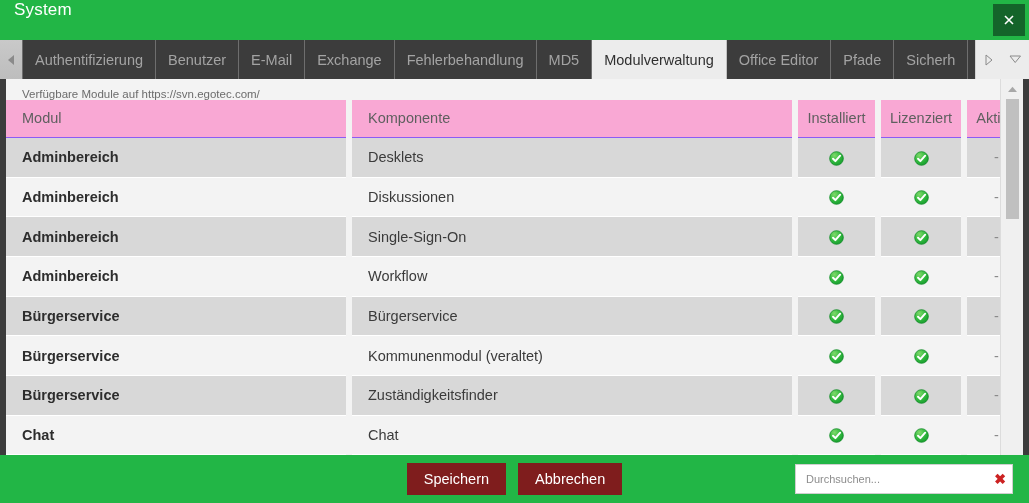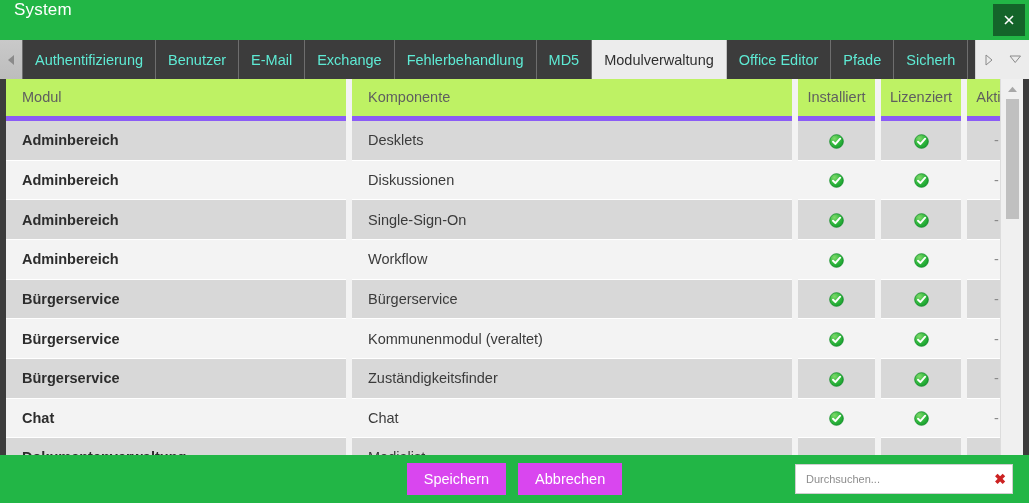--- a/index.html
+++ b/index.html
@@ -57,21 +57,21 @@
     cursor: pointer;
     flex: 0 0 22px;
   }
   .tabs-wrap {
     display: flex; align-items: stretch;
     flex: 1 1 auto;
     overflow: hidden;
   }
   .tab {
     background: #3c3c3c;
-    color: #5eead4;
+    color: #a3a3a3;
     font-size: 14.5px;
     display: flex; align-items: center;
     padding: 0 12px;
     border-right: 1px solid #6e6e6e;
     white-space: nowrap;
     cursor: pointer;
     flex: 0 0 auto;
   }
   .tab:first-child { border-left: 1px solid #6e6e6e; }
   .tab.active {
@@ -114,22 +114,22 @@
     width: 100%;
     border-collapse: collapse;
     table-layout: fixed;
   }
   table#modules th {
     font-weight: normal;
     font-size: 14.5px;
     color: #5f5f5f;
     text-align: left;
     padding: 10px 0 11px 16px;
-    background: #bef264;
-    border-bottom: 5px solid #8b5cf6;
+    background: #f9a8d4;
+    border-bottom: 1px solid #8b5cf6;
   }
   table#modules th.ctr { text-align: center; padding-left: 0; }
 
   table#modules td {
     font-size: 14.5px;
     color: #3b3b3b;
     padding: 11px 0 11px 16px;
     height: 36px;
     border-bottom: 1px solid #ffffff;
     white-space: nowrap;
@@ -170,21 +170,21 @@
   #rail-right { width: 6px; flex: 0 0 6px; background: #3c3c3c; }
 
   
   #footer {
     height: 48px; flex: 0 0 48px;
     background: #22b646;
     display: flex; align-items: center; justify-content: center;
     position: relative;
   }
   .btn {
-    background: #d946ef;
+    background: #7f1d1d;
     color: #ffffff;
     font-size: 14.5px;
     border: none;
     padding: 8px 17px;
     margin: 0 6px;
     cursor: pointer;
     font-family: "Liberation Sans", sans-serif;
   }
   #searchbox {
     position: absolute;
@@ -273,20 +273,21 @@
       <div class="tab-ctrl">
         <svg width="13" height="9" viewBox="0 0 13 9">
           <path d="M1 1 L11.5 1 L6.2 7.5 Z" fill="none" stroke="#8a8a8a" stroke-width="1"></path>
         </svg>
       </div>
     </div>
   </div>
 
   <div id="body-row">
     <div id="content">
+      <div id="subtitle">Verfügbare Module auf https://svn.egotec.com/</div>
 
       <table id="modules">
         <colgroup>
           <col style="width:340px">
           <col style="width:6px">
           <col style="width:440px">
           <col style="width:6px">
           <col style="width:77px">
           <col style="width:6px">
           <col style="width:80px">

